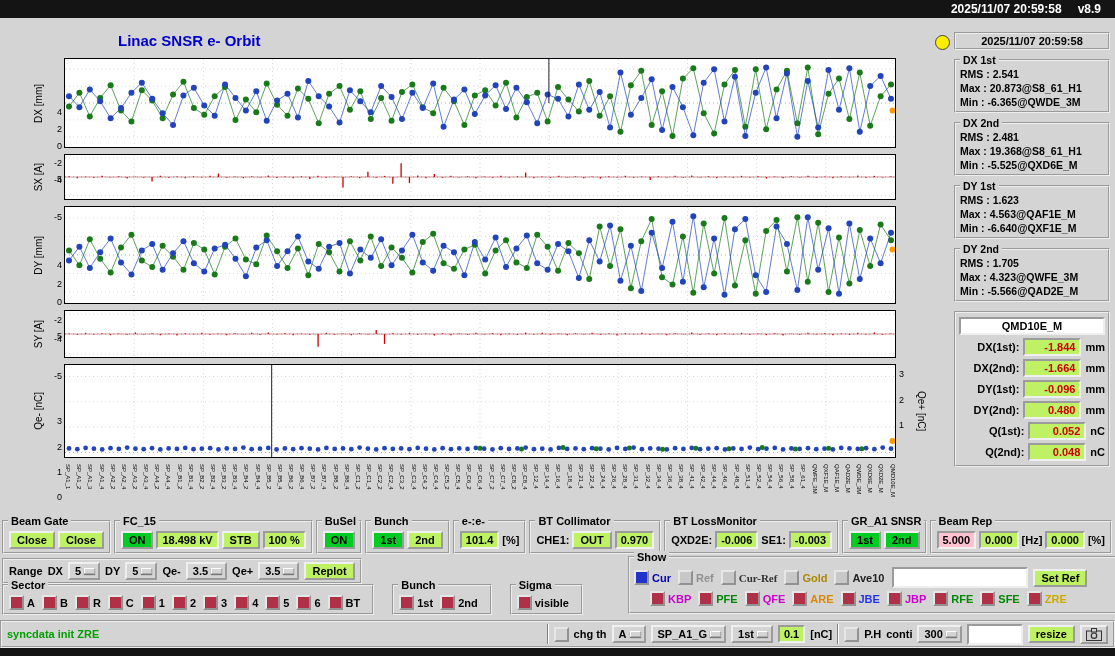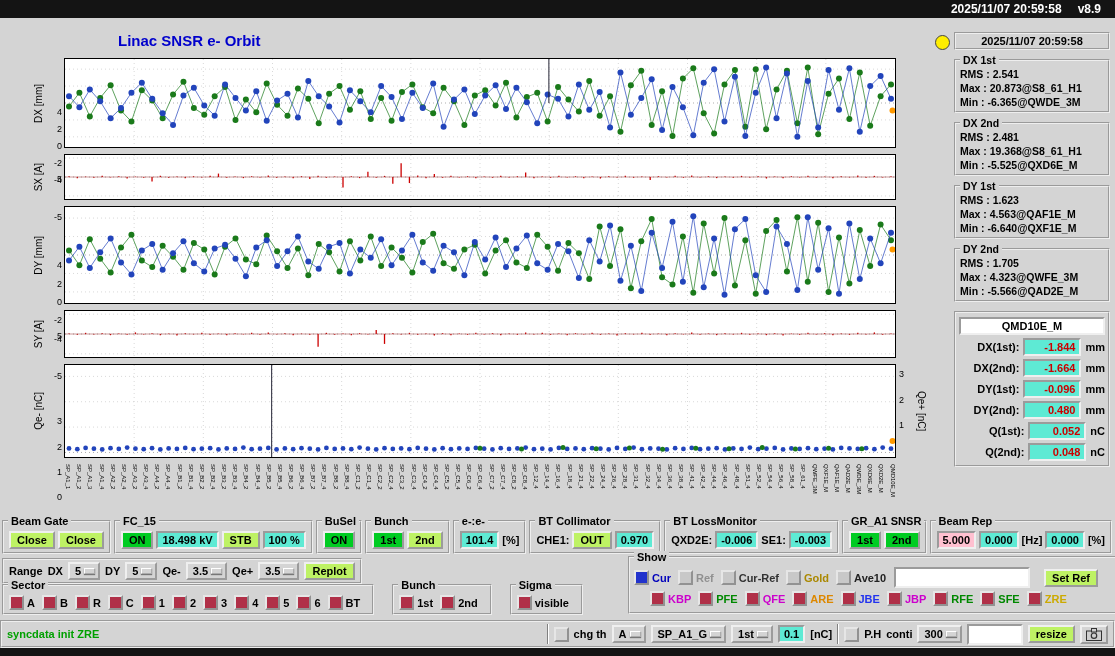--- a/index.html
+++ b/index.html
@@ -23,21 +23,21 @@
   .plot svg{position:absolute;left:0;top:0;width:100%;height:100%;}
   .yr{width:46px;display:flex;align-items:center;}
   .rtickarea{width:20px;position:relative;height:100%;}
   .rtickarea span{position:absolute;left:3px;font-size:9px;line-height:1;}
   .axtitle-r{writing-mode:vertical-rl;font-size:10px;white-space:nowrap;}
   .xlabels{width:832px;height:60px;display:flex;justify-content:space-between;overflow:hidden;}
   .xlabels span{writing-mode:vertical-rl;font-size:6px;line-height:1.2;color:#000;white-space:nowrap;}
   
   .btn{border:2px outset #efefef;background:#bef264;padding:1px 6px;font-weight:bold;display:inline-block;white-space:nowrap;cursor:default;}
   .btn.green{background:#00cc22;}
-  .inset{border:2px inset #efefef;background:#5eead4;padding:1px 4px;font-weight:bold;display:inline-block;white-space:nowrap;}
+  .inset{border:2px inset #efefef;background:#bef264;padding:1px 4px;font-weight:bold;display:inline-block;white-space:nowrap;}
   .inset.pink{background:#ffc0d0;}
   .inset.redv{color:#cc0000;text-align:right;}
   .opt{border:2px outset #efefef;background:#d4d4d4;padding:1px 17px 1px 5px;font-weight:bold;position:relative;display:inline-block;white-space:nowrap;}
   .opt::after{content:"";position:absolute;right:3px;top:50%;margin-top:-3px;width:9px;height:4px;background:#d4d4d4;border:1px outset #fff;box-shadow:0 1px 1px #777;}
   .chk{width:11px;height:11px;border:2px outset #e6e6e6;display:inline-block;flex:none;}
   .chk-item{display:inline-flex;align-items:center;gap:3px;margin-right:7px;}
   .chk-label{font-weight:bold;white-space:nowrap;}
   .group{border:2px groove #eee;position:relative;padding:9px 5px 3px 5px;display:flex;align-items:center;gap:3px;}
   .glabel{position:absolute;top:-7px;left:4px;background:#d4d4d4;padding:0 3px;font-weight:bold;white-space:nowrap;}
   .lbl{font-weight:bold;white-space:nowrap;}
@@ -1104,33 +1104,33 @@
           <span class="chk-item">
             <span class="chk" style="background: rgb(34, 51, 204);"></span>
             <span class="chk-label" style="color: rgb(0, 0, 187);">Cur</span>
           </span>
           <span class="chk-item">
             <span class="chk" style="background: rgb(200, 200, 200);"></span>
             <span class="chk-label" style="color: rgb(144, 144, 144);">Ref</span>
           </span>
           <span class="chk-item">
             <span class="chk" style="background: rgb(200, 200, 200);"></span>
-            <span class="chk-label" style="color: rgb(51, 51, 51);">Cur-Ref</span>
+            <span class="chk-label" style="color: rgb(51, 51, 51); font-family: Liberation Serif, serif;">Cur-Ref</span>
           </span>
           <span class="chk-item">
             <span class="chk" style="background: rgb(200, 200, 200);"></span>
             <span class="chk-label" style="color: rgb(170, 136, 0);">Gold</span>
           </span>
           <span class="chk-item">
             <span class="chk" style="background: rgb(200, 200, 200);"></span>
             <span class="chk-label" style="color: rgb(34, 34, 34);">Ave10</span>
           </span>
         </span>
       <input class="setref-input" style="">
-      <span class="btn" style="margin-left:13px;">Set Ref</span>
+      <span class="btn" style="margin-left:4px;">Set Ref</span>
     </div>
     <div class="show-row">
       <span style="display:inline-flex;align-items:center;padding-left:16px;">
           <span class="chk-item">
             <span class="chk" style="background: rgb(176, 48, 72);"></span>
             <span class="chk-label" style="color: rgb(204, 0, 204);">KBP</span>
           </span>
           <span class="chk-item">
             <span class="chk" style="background: rgb(176, 48, 72);"></span>
             <span class="chk-label" style="color: rgb(0, 136, 0);">PFE</span>

